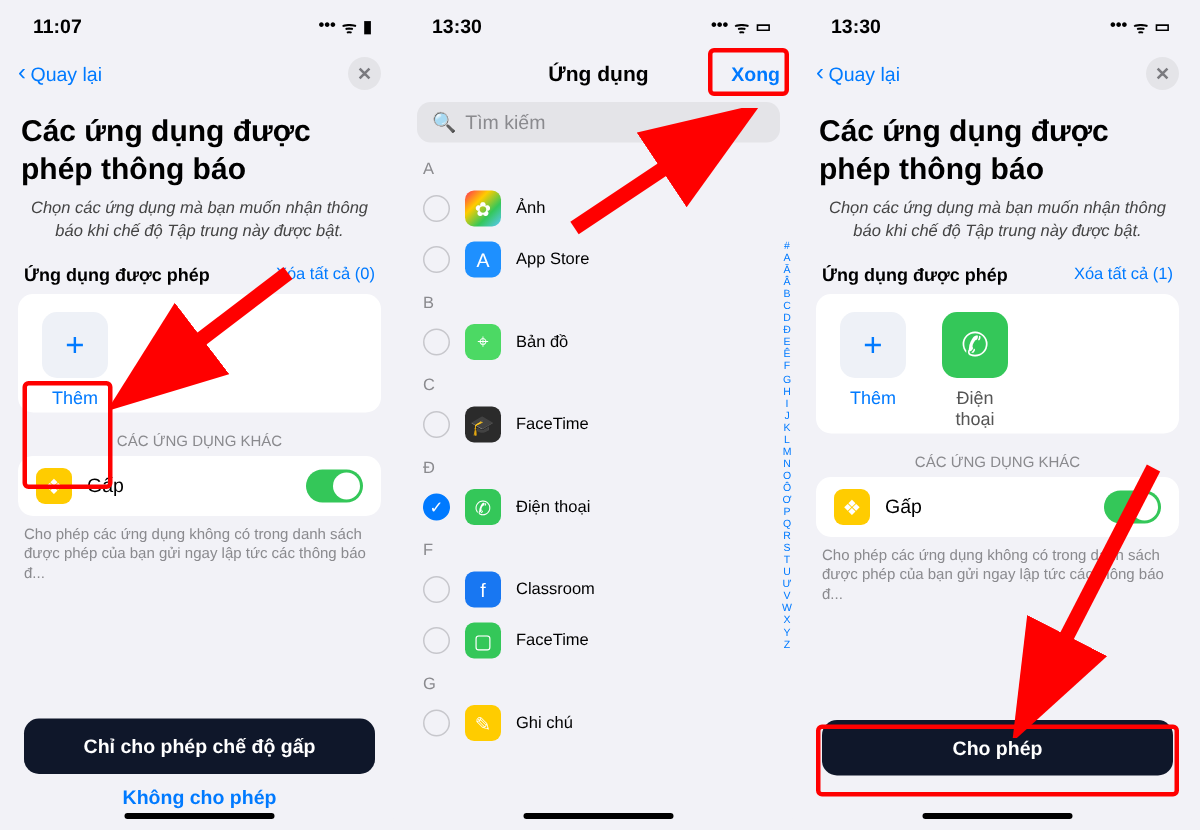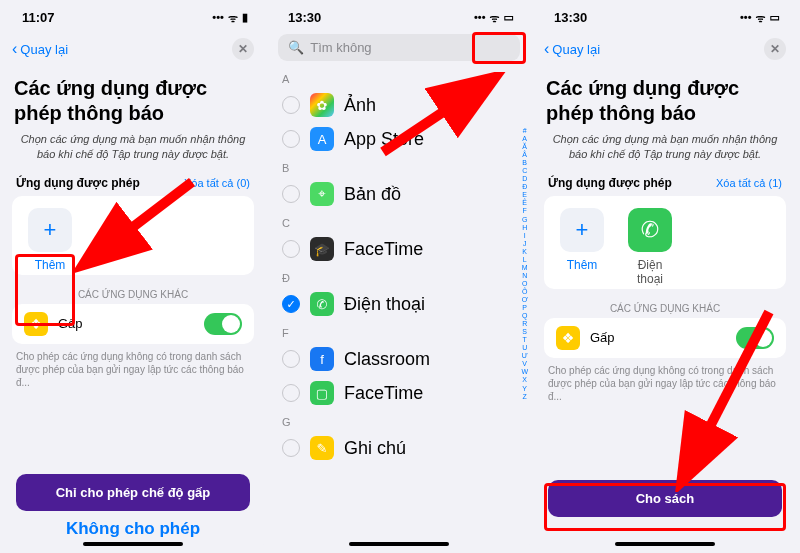--- a/index.html
+++ b/index.html
@@ -85,24 +85,24 @@
   .toggle::after{
     content:"";position:absolute;width:18px;height:18px;background:#fff;
     border-radius:50%; top:2px; right:2px;
   }
   .foot-note { font-size:10px; color:#8a8a8e; padding:6px 14px; line-height:1.3;}
   .bottom-area {
     margin-top:auto; padding: 8px 14px 10px;
     display:flex; flex-direction:column; gap:8px; align-items:center;
   }
   .btn-primary {
-    background:#4c1d95; color:#fff; border:none; border-radius:10px;
+    background:#0f172a; color:#fff; border:none; border-radius:10px;
     width:100%; padding:11px 0; font-size:13px; font-weight:600;
   }
-  .btn-link { color:#007aff; font-size:17px; font-weight:600; background:none;border:none;}
+  .btn-link { color:#007aff; font-size:13px; font-weight:600; background:none;border:none;}
   .home-ind {
     position:absolute; bottom:3px; left:50%; transform:translateX(-50%);
     width:100px;height:4px;background:#000;border-radius:2px;
   }
   
   .search {
     margin:2px 10px 6px; background:#e4e4e8; border-radius:9px;
     display:flex; align-items:center; padding:6px 10px; gap:6px;
     color:#8a8a8e; font-size:13px;
   }
@@ -115,21 +115,21 @@
   .list-row + .list-row { }
   .circle {
     width:18px;height:18px;border-radius:50%;border:1.5px solid #c7c7cc;
     flex-shrink:0;
   }
   .circle.checked { background:#007aff; border-color:#007aff; display:flex;align-items:center;justify-content:center;color:#fff;font-size:11px;}
   .li-icon {
     width:24px;height:24px;border-radius:6px;flex-shrink:0;
     display:flex;align-items:center;justify-content:center;font-size:13px;color:#fff;
   }
-  .li-label { font-size:18px;}
+  .li-label { font-size:11px;}
   .index-bar {
     position:absolute; right:2px; top:60px; bottom:10px;
     display:flex; flex-direction:column; justify-content:flex-start;
     font-size:7px; color:#007aff; line-height:1.15; text-align:center;
   }
   
   .arrow {
     position:absolute; pointer-events:none;
   }
   .highlight-box {
@@ -197,23 +197,30 @@
 
 <div class="screen">
   <div class="status-bar">
     <span>13:30</span>
     <span class="status-icons">
       <span>•••</span>
       <span>ᯤ</span>
       <span>▭</span>
     </span>
   </div>
+  <div class="nav-bar">
+    <div style="width:50px"></div>
+    <div class="nav-title">Ứng dụng</div>
+    <div class="nav-right link-blue" style="width:50px; justify-content:flex-end; font-weight:600;">
+      <span>Xong</span>
+    </div>
+  </div>
   <div class="search">
     <span>🔍</span>
-    <span>Tìm không</span>
+    <span>Tìm kiếm</span>
   </div>
   <div class="list" id="list2">
 
   <div class="letter-head">A</div>
       <div class="list-row">
         <div class="circle"></div>
         <div class="li-icon" style="background: linear-gradient(135deg, rgb(255, 45, 85), rgb(255, 204, 0), rgb(52, 199, 89), rgb(90, 200, 250));">✿</div>
         <div class="li-label">Ảnh</div>
       </div>
       <div class="list-row">
@@ -342,21 +349,21 @@
   </div>
   <div class="sect-head">CÁC ỨNG DỤNG KHÁC</div>
   <div class="row-card">
     <div class="app-icon gap-icon">❖</div>
     <div class="row-label">Gấp</div>
     <div class="toggle"></div>
   </div>
   <div class="foot-note">Cho phép các ứng dụng không có trong danh sách được phép của bạn gửi ngay lập tức các thông báo đ...</div>
 
   <div class="bottom-area">
-    <button class="btn-primary">Cho sách</button>
+    <button class="btn-primary">Cho phép</button>
     <div style="height:14px"></div>
   </div>
   <div class="home-ind"></div>
 
   <svg class="arrow" style="left:125px; top:300px;" width="130" height="190">
     <defs>
         <marker id="ah3" markerWidth="8" markerHeight="8" refX="6" refY="3" orient="auto">
           <polygon points="0 0, 8 3, 0 6" fill="#ff0000"></polygon>
         </marker>
       </defs>

